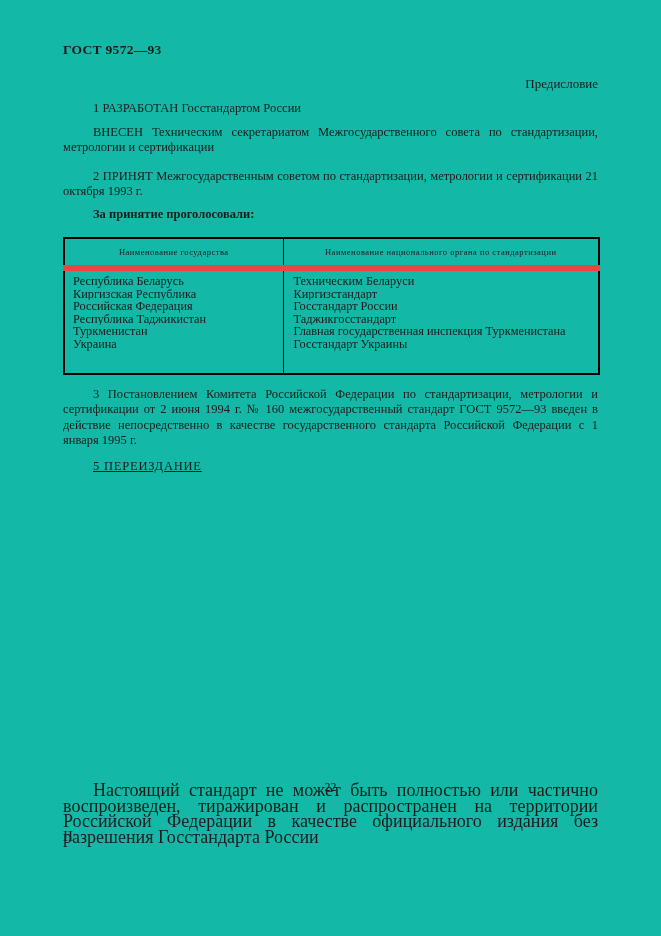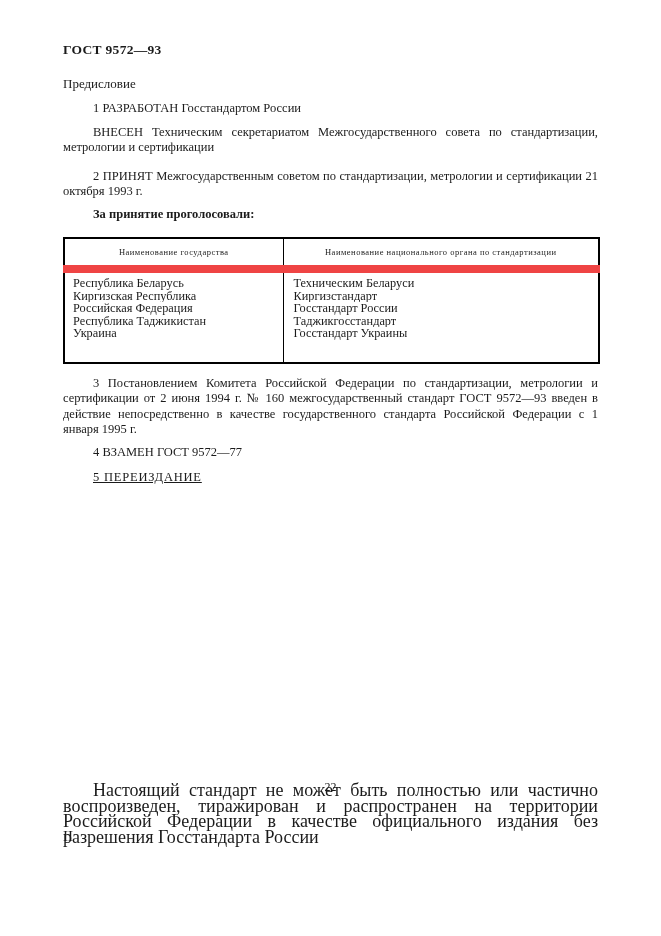--- a/index.html
+++ b/index.html
@@ -1,41 +1,41 @@
 <!DOCTYPE html>
 <html lang="ru"><head>
 <meta charset="utf-8">
 <style>
   html, body { margin: 0; padding: 0; background: #888; }
   .page {
     position: relative;
     width: 661px;
     height: 936px;
     margin: 0 auto;
-    background: #ffffff;
+    background: #14b8a6;
     color: #1b1b1b;
     font-family: "Liberation Serif", "DejaVu Serif", serif;
     overflow: hidden;
   }
   .content {
     position: absolute;
     left: 63px;
     top: 0;
     width: 535px;
   }
   .doc-code {
     margin-top: 41px;
     font-size: 13.5px;
     font-weight: bold;
     line-height: 17px;
     letter-spacing: 0.3px;
   }
   .heading {
     margin-top: 18px;
-    text-align: left;
+    text-align: right;
     font-size: 13px;
     line-height: 16px;
   }
   p.para {
     margin: 0;
     font-size: 12.5px;
     line-height: 15.5px;
     text-align: justify;
     text-indent: 30px;
   }
@@ -56,21 +56,21 @@
   }
   table.voting-table col.col-state { width: 219px; }
   table.voting-table col.col-org   { width: 316px; }
   table.voting-table th {
     height: 22px;
     font-size: 8.5px;
     font-weight: normal;
     letter-spacing: 0.5px;
     text-align: center;
     vertical-align: middle;
-    border-bottom: 8px solid #ef4444;
+    border-bottom: 6px solid #ef4444;
     padding: 2px 4px;
   }
   table.voting-table th + th,
   table.voting-table td + td { border-left: 1px solid #000; }
   table.voting-table td {
     font-size: 12.3px;
     line-height: 12.6px;
     vertical-align: top;
     padding: 0 4px 0 8px;
     white-space: nowrap;
@@ -143,27 +143,30 @@
         </tr>
         <tr>
           <td>Российская Федерация</td>
           <td>Госстандарт России</td>
         </tr>
         <tr>
           <td>Республика Таджикистан</td>
           <td>Таджикгосстандарт</td>
         </tr>
         <tr>
+          <td>Туркменистан</td>
+          <td>Главная государственная инспекция Туркменистана</td>
+        </tr>
+        <tr>
           <td>Украина</td>
           <td>Госстандарт Украины</td>
         </tr>
       </tbody>
     </table>
 
     <p class="para clause-3">3  Постановлением Комитета Российской Федерации по стандартизации, метрологии и сертификации от 2 июня 1994 г. № 160 межгосударственный стандарт ГОСТ 9572—93 введен в действие непосредственно в качестве государственного стандарта Российской Федерации с 1 января 1995 г.</p>
-    <p class="para clause-4">4  ВЗАМЕН ГОСТ 9572—77</p>
     <p class="para clause-5">5  ПЕРЕИЗДАНИЕ</p>
   </div>
 
   <div class="footer-note">Настоящий стандарт не может быть полностью или частично воспроизведен, тиражирован и распространен на территории Российской Федерации в качестве официального издания без разрешения Госстандарта России</div>
   <div class="page-roman">II</div>
   <div class="page-number">22</div>
 </div>
 
 </body></html>

